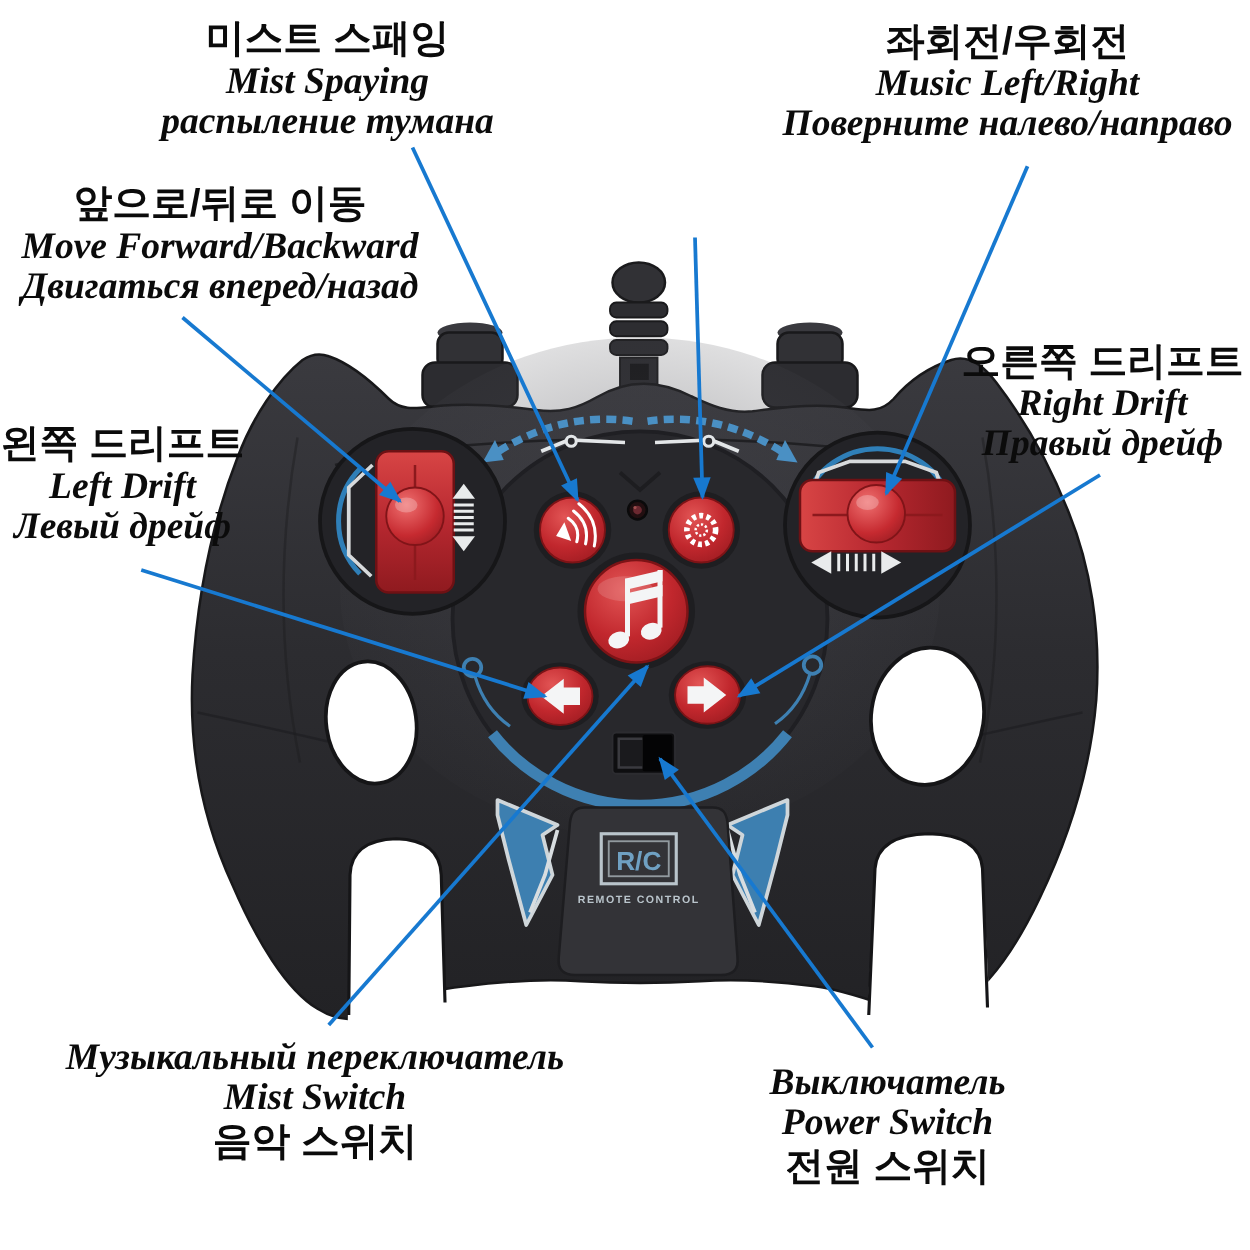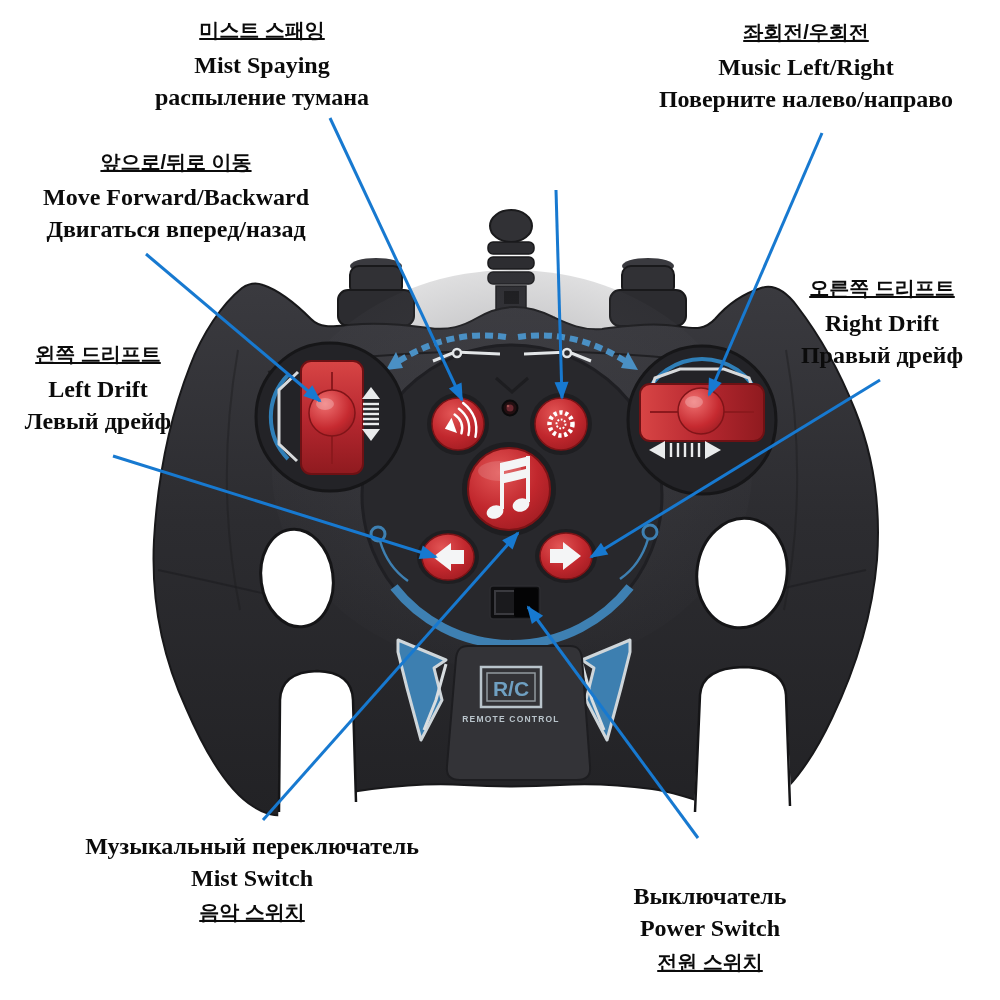--- a/index.html
+++ b/index.html
@@ -1,20 +1,20 @@
 <!DOCTYPE html>
 <html><head>
 <meta charset="utf-8">
 <style>
   html,body{margin:0;padding:0;background:#ffffff;}
   .canvas{position:relative;width:1000px;height:1000px;background:#ffffff;overflow:hidden;}
   .art{position:absolute;left:0;top:0;width:1000px;height:1000px;}
   .lbl{position:absolute;text-align:center;color:#0b0b0b;}
-  .lbl .ko{font-family:"Liberation Sans","DejaVu Sans",sans-serif;font-weight:700;font-size:20px;line-height:37px;white-space:nowrap;text-decoration:underline;}
-  .lbl .lat{font-family:"Liberation Serif","DejaVu Serif",serif;font-weight:700;font-size:24px;line-height:32px;white-space:nowrap;}
+  .lbl .ko{font-family:"Liberation Sans","DejaVu Sans",sans-serif;font-weight:700;font-size:31px;line-height:37px;white-space:nowrap;}
+  .lbl .lat{font-family:"Liberation Serif","DejaVu Serif",serif;font-weight:700;font-size:30px;line-height:32px;white-space:nowrap;font-style:italic;}
 </style>
 </head>
 <body>
 
 <div class="canvas">
 
   <svg class="art" viewBox="0 0 1000 1000">
     <defs>
       <linearGradient id="bodyGrad" x1="0" y1="0" x2="0" y2="1">
         <stop offset="0" stop-color="#3a3a3f"></stop>
@@ -302,19 +302,19 @@
     <div class="lat">Left Drift</div>
     <div class="lat">Левый дрейф</div>
   </div>
 
   <div class="lbl" style="left:32px;top:830px;width:440px;">
     <div class="lat">Музыкальный переключатель</div>
     <div class="lat">Mist Switch</div>
     <div class="ko">음악 스위치</div>
   </div>
 
-  <div class="lbl" style="left:555px;top:880px;width:310px;">
+  <div class="lbl" style="left:555px;top:850px;width:310px;">
     <div class="lat">Выключатель</div>
     <div class="lat">Power Switch</div>
     <div class="ko">전원 스위치</div>
   </div>
 
 </div>
 
 </body></html>

